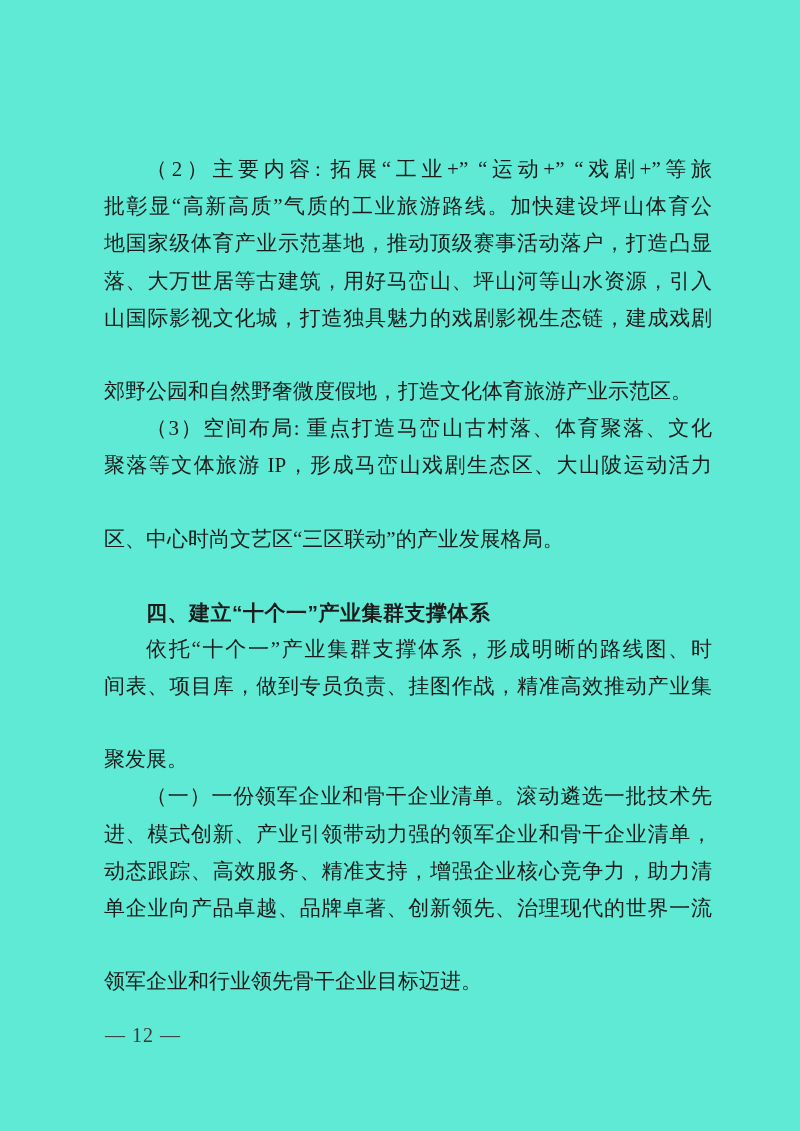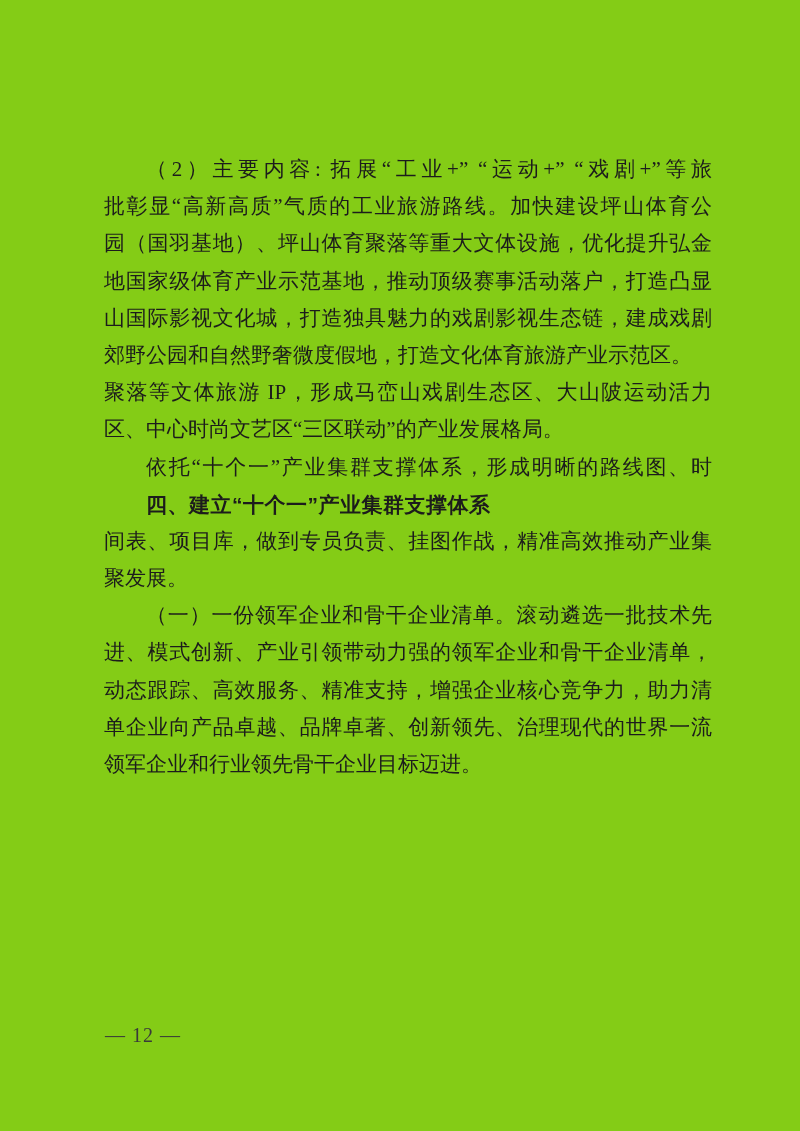--- a/index.html
+++ b/index.html
@@ -4,42 +4,42 @@
 <style>
   html, body {
     margin: 0;
     padding: 0;
     background: #ffffff;
   }
   .page {
     position: relative;
     width: 800px;
     height: 1131px;
-    background: #84cc16;
+    background: #5eead4;
     overflow: hidden;
     font-family: "Liberation Serif", "DejaVu Serif", serif;
   }
   .doc-body {
     position: absolute;
     left: 104px;
     top: 151px;
     width: 608px;
   }
   .line {
     height: 37.2px;
     line-height: 37.2px;
     font-size: 21px;
     color: #1c1c1c;
     text-align: justify;
     text-align-last: justify;
     font-family: "Liberation Serif", "DejaVu Serif", serif;
     overflow: hidden;
   }
   .line.first { text-indent: 2em; }
-  .line.last  { text-align-last: left; }
+  .line.last  { text-align-last: left; margin-top: 36px; }
   .line.heading {
     font-weight: 700;
     font-family: "Liberation Sans", "DejaVu Sans", sans-serif;
     letter-spacing: 0.5px;
   }
   .kai {
     font-family: "DejaVu Serif", serif;
   }
   .page-num {
     position: absolute;
@@ -52,28 +52,29 @@
     font-family: "Liberation Serif", "DejaVu Serif", serif;
   }
 </style>
 </head>
 <body>
 
 <div class="page">
   <div class="doc-body">
       <div class="line body first"><span>（2）主要内容: 拓展“工业+” “运动+” “戏剧+”等旅</span></div>
       <div class="line body"><span>批彰显“高新高质”气质的工业旅游路线。加快建设坪山体育公</span></div>
-      <div class="line body"><span>园（国羽基地）、坪山体育聚落等重大文体设施，优化提升弘金</span></div>
       <div class="line body"><span>地国家级体育产业示范基地，推动顶级赛事活动落户，打造凸显</span></div>
+      <div class="line body"><span>落、大万世居等古建筑，用好马峦山、坪山河等山水资源，引入</span></div>
       <div class="line body"><span>山国际影视文化城，打造独具魅力的戏剧影视生态链，建成戏剧</span></div>
       <div class="line body last"><span>郊野公园和自然野奢微度假地，打造文化体育旅游产业示范区。</span></div>
+      <div class="line body first"><span>（3）空间布局: 重点打造马峦山古村落、体育聚落、文化</span></div>
       <div class="line body"><span>聚落等文体旅游 IP，形成马峦山戏剧生态区、大山陂运动活力</span></div>
       <div class="line body last"><span>区、中心时尚文艺区“三区联动”的产业发展格局。</span></div>
+      <div class="line heading first last"><span>四、建立“十个一”产业集群支撑体系</span></div>
       <div class="line body first"><span>依托“十个一”产业集群支撑体系，形成明晰的路线图、时</span></div>
-      <div class="line heading first last"><span>四、建立“十个一”产业集群支撑体系</span></div>
       <div class="line body"><span>间表、项目库，做到专员负责、挂图作战，精准高效推动产业集</span></div>
       <div class="line body last"><span>聚发展。</span></div>
       <div class="line body first"><span class="kai">（一）一份领军企业和骨干企业清单。</span><span>滚动遴选一批技术先</span></div>
       <div class="line body"><span>进、模式创新、产业引领带动力强的领军企业和骨干企业清单，</span></div>
       <div class="line body"><span>动态跟踪、高效服务、精准支持，增强企业核心竞争力，助力清</span></div>
       <div class="line body"><span>单企业向产品卓越、品牌卓著、创新领先、治理现代的世界一流</span></div>
       <div class="line body last"><span>领军企业和行业领先骨干企业目标迈进。</span></div>
     </div>
   <div class="page-num">— 12 —</div>
 </div>

